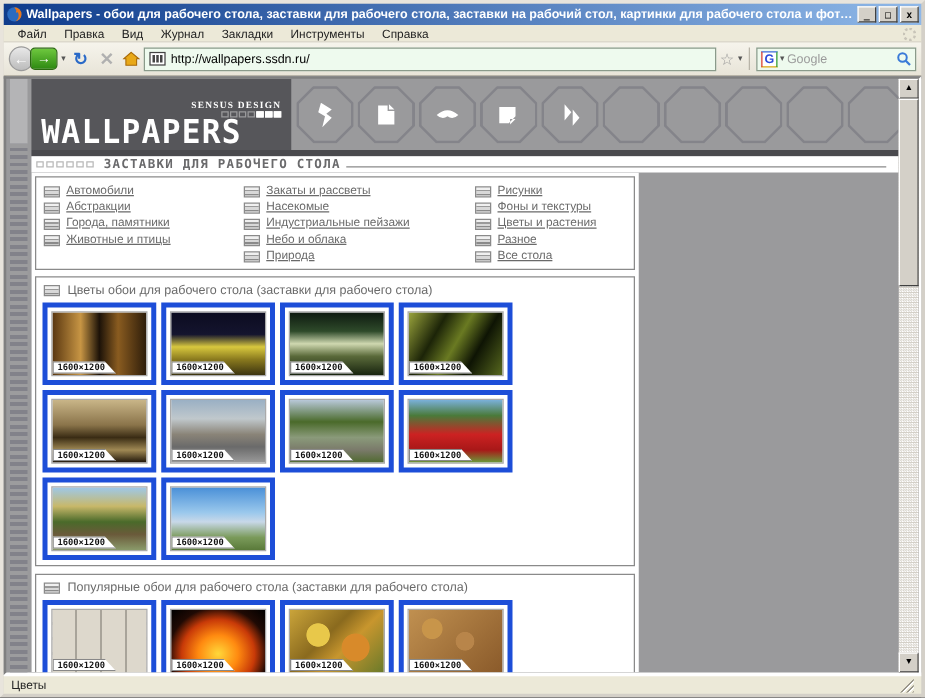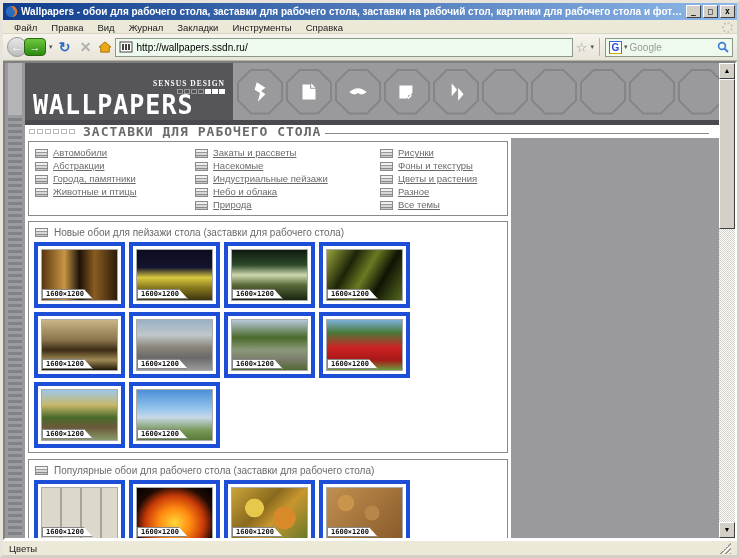--- a/index.html
+++ b/index.html
@@ -71,21 +71,21 @@
   .sq.filled { background:#fff; border-color:#fff; }
   .brand { font-size:25px; font-weight:bold; letter-spacing:1px; font-family:"DejaVu Sans Mono", monospace;
            line-height:24px; transform:scaleY(1.05); }
   .octagons { flex:1; display:flex; align-items:center; gap:3px; padding-left:4px; overflow:hidden; }
   .oct { width:46px; height:46px; flex:0 0 auto; clip-path:polygon(30% 0,70% 0,100% 30%,100% 70%,70% 100%,30% 100%,0 70%,0 30%);
          background:#84848a; display:flex; align-items:center; justify-content:center; }
   .oct-in { width:42px; height:42px; clip-path:polygon(30% 0,70% 0,100% 30%,100% 70%,70% 100%,30% 100%,0 70%,0 30%);
             background:var(--page-bg); display:flex; align-items:center; justify-content:center; }
   .darkbar { height:5px; background:#4a4a4e; flex:0 0 auto; }
   .substrip { height:13px; background:#fff; display:flex; align-items:center; gap:2px; padding:0 4px; flex:0 0 auto; }
-  .substrip .tagline { font-size:13px; font-weight:bold; color:#6a6a6c; letter-spacing:1px;
+  .substrip .tagline { font-size:10px; font-weight:bold; color:#6a6a6c; letter-spacing:1px;
                        font-family:"DejaVu Sans Mono", monospace; margin-left:6px; white-space:nowrap; }
   .substrip .line { flex:1; border-top:1px solid #8a8a8a; margin:3px 6px 0 2px; }
   .sq2 { width:6px; height:5px; border:1px solid #b8b8b8; }
 
   .page-body { flex:1; overflow:hidden; }
   .content-col { width:486px; background:#fff; height:100%; padding:3px; }
 
   .cat-box { border:1px solid #8a8a8a; background:#fff; padding:5px 6px; display:flex; margin-bottom:5px; }
   .cat-col { display:flex; flex-direction:column; gap:2px; }
   .cat-col:nth-child(1){ width:160px; } .cat-col:nth-child(2){ width:185px; } .cat-col:nth-child(3){ flex:1; }
@@ -326,29 +326,29 @@
                 <div class="cat-link">
                   <span class="mini-icon"></span>
                   <span class="lbl">Цветы и растения</span>
                 </div>
                 <div class="cat-link">
                   <span class="mini-icon"></span>
                   <span class="lbl">Разное</span>
                 </div>
                 <div class="cat-link">
                   <span class="mini-icon"></span>
-                  <span class="lbl">Все темы</span>
+                  <span class="lbl">Все стола</span>
                 </div>
               </div>
             </div>
           <div id="sections">
               <div class="section">
                 <div class="sec-head">
                   <span class="mini-icon"></span>
-                  <span>Новые обои для пейзажи стола (заставки для рабочего стола)</span>
+                  <span>Цветы обои для рабочего стола (заставки для рабочего стола)</span>
                 </div>
                 <div class="thumb-grid">
                   <div class="thumb">
                     <div class="img" style="background: linear-gradient(90deg, rgb(90, 55, 16), rgb(199, 149, 68) 30%, rgb(28, 18, 8) 50%, rgb(138, 92, 32) 70%, rgb(46, 29, 10));"></div>
                     <span class="badge">1600×1200</span>
                   </div>
                   <div class="thumb">
                     <div class="img" style="background: linear-gradient(rgb(12, 12, 32) 0%, rgb(20, 20, 46) 35%, rgb(216, 200, 62) 55%, rgb(138, 122, 30) 75%, rgb(60, 52, 16) 100%);"></div>
                     <span class="badge">1600×1200</span>
                   </div>

